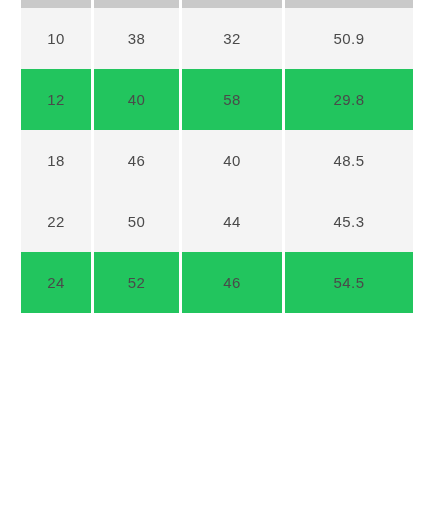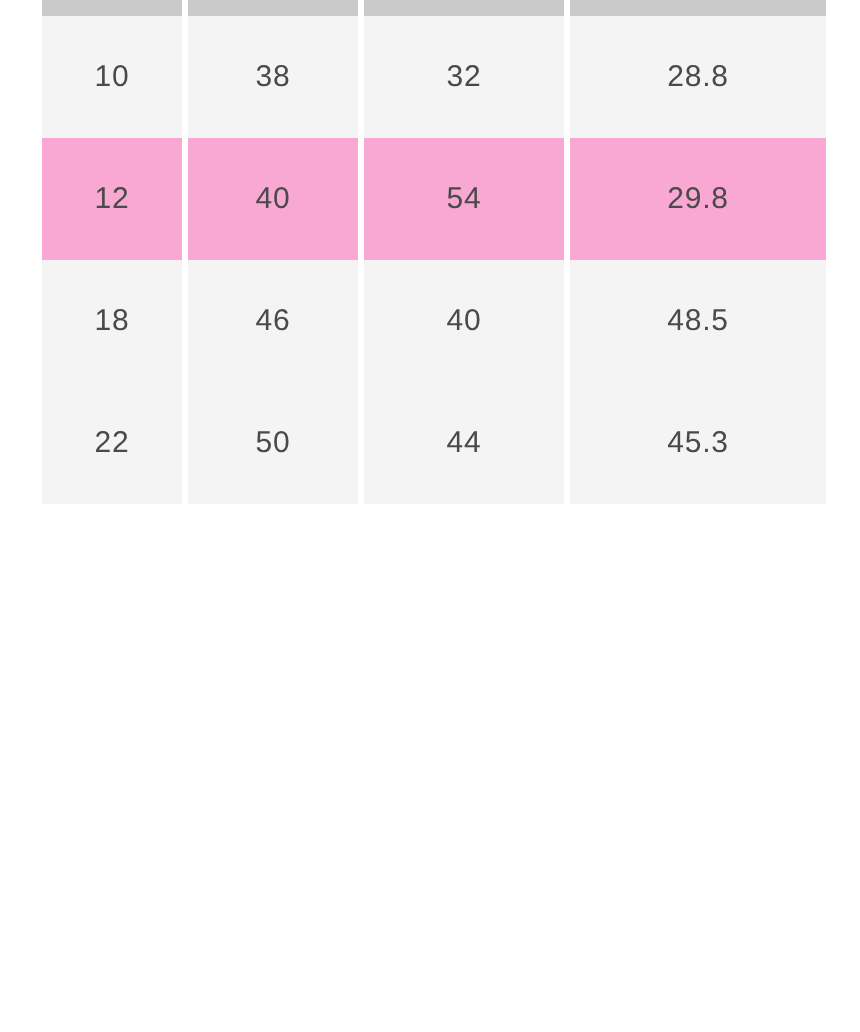--- a/index.html
+++ b/index.html
@@ -60,21 +60,21 @@
     color: #4a4a4a;
     font-size: 15px;
     font-weight: 300;
     letter-spacing: 0.4px;
     line-height: 61px;
     white-space: nowrap;
   }
 
   
   #size-table tbody tr.row-odd  td { background: #f4f4f4; }
-  #size-table tbody tr.row-even td { background: #f9a8d4; }
+  #size-table tbody tr.row-even td { background: #22c55e; }
 
   
   #size-table tbody tr td {
     box-shadow: 0 3px 0 0 #ffffff;
   }
 </style>
 </head>
 <body>
 
 <div id="size-table-viewport">
@@ -91,35 +91,41 @@
         <th>EU</th>
         <th>UK</th>
         <th>Bust</th>
       </tr>
     </thead>
     <tbody>
       <tr class="row-odd">
         <td>10</td>
         <td>38</td>
         <td>32</td>
-        <td>28.8</td>
+        <td>50.9</td>
       </tr>
       <tr class="row-even">
         <td>12</td>
         <td>40</td>
-        <td>54</td>
+        <td>58</td>
         <td>29.8</td>
       </tr>
       <tr class="row-odd">
         <td>18</td>
         <td>46</td>
         <td>40</td>
         <td>48.5</td>
       </tr>
       <tr class="row-odd">
         <td>22</td>
         <td>50</td>
         <td>44</td>
         <td>45.3</td>
       </tr>
+      <tr class="row-even">
+        <td>24</td>
+        <td>52</td>
+        <td>46</td>
+        <td>54.5</td>
+      </tr>
     </tbody>
   </table>
 </div>
 
 </body></html>

